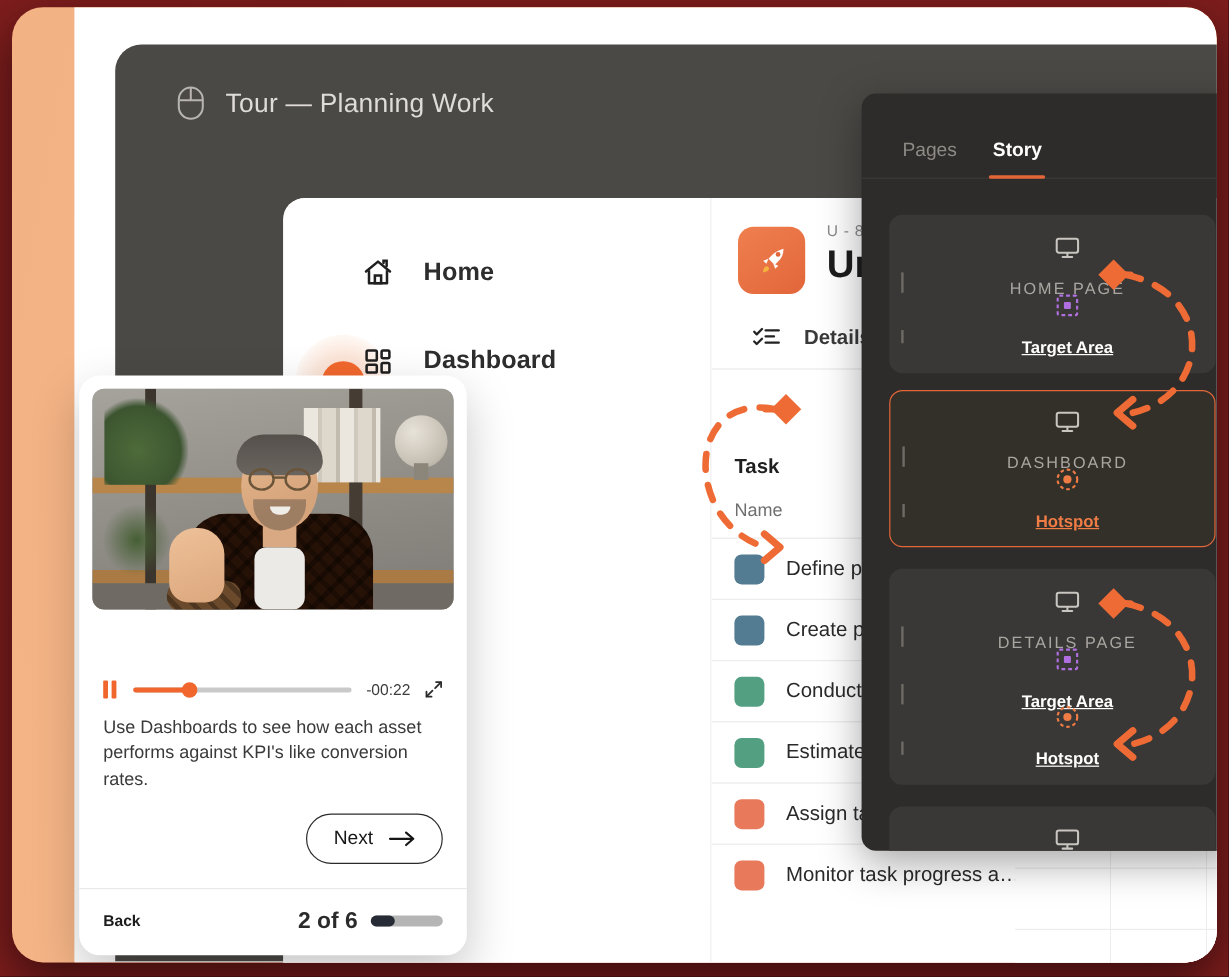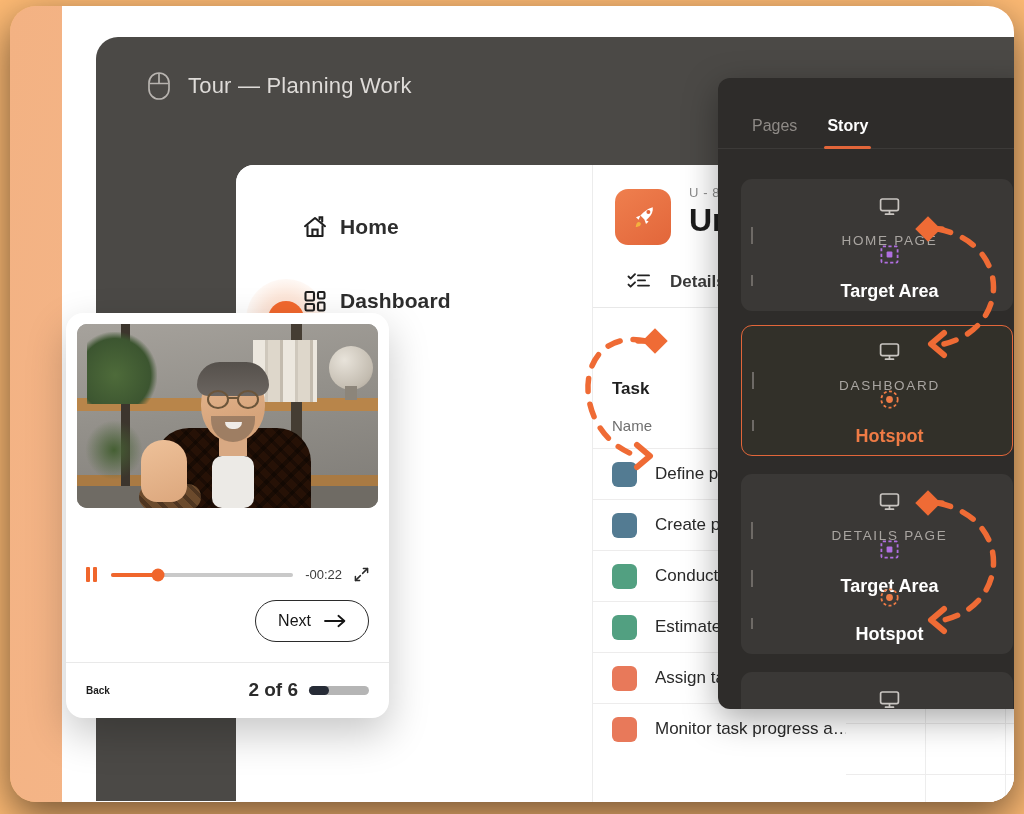--- a/index.html
+++ b/index.html
@@ -9,21 +9,21 @@
     height: 814px;
     overflow: hidden;
     font-family: "Liberation Sans", sans-serif;
     background: #000;
   }
 
   #stage {
     position: relative;
     width: 1024px;
     height: 814px;
-    background: #fdba74;
+    background: #7f1d1d;
     overflow: hidden;
   }
 
   
   #frame {
     position: absolute;
     left: 10px; top: 6px;
     width: 1004px; height: 796px;
     border-radius: 26px;
     background: linear-gradient(100deg, #f3b283 0%, #f6b88b 40%, #f8c49c 100%);
@@ -82,21 +82,21 @@
   #leftnav {
     width: 357px;
     flex: 0 0 357px;
     background: #ffffff;
     padding-top: 34px;
     position: relative;
     border-right: 1px solid #ececec;
   }
   .navitem {
     display: flex; align-items: center;
-    gap: 11px;
+    gap: 24px;
     height: 56px;
     padding-left: 65px;
     position: relative;
   }
   .navitem .nlabel {
     font-size: 21px;
     font-weight: 700;
     color: #2d2d2d;
     letter-spacing: .1px;
   }
@@ -258,21 +258,21 @@
     gap: 16px;
     padding-left: 25px;
     height: 31px;
     flex-direction: column;
   }
   .srow .slabel-head {
     font-size: 13.5px; letter-spacing: 1.7px;
     color: #a9a5a1; font-weight: 400;
   }
   .srow .slabel {
-    font-size: 18px; font-weight: 700; color: #ffffff;
+    font-size: 14px; font-weight: 700; color: #ffffff; text-decoration: underline;
   }
   .srow .slabel.accent { color: #ef7b45; }
   .sicon { width: 21px; height: 21px; flex: 0 0 21px; }
   .sconn {
     width: 21px; height: 17px; flex: 0 0 21px;
     display: flex; justify-content: center;
   }
   .sconn i {
     display: block; width: 2px; height: 100%;
     background: #6e6a66;
@@ -376,21 +376,21 @@
     padding: 11px 22px;
     background: #fff;
     font-size: 16px; color: #161616;
     cursor: pointer;
   }
   #tt-footer {
     border-top: 1px solid #e9e9e9;
     display: flex; align-items: center; justify-content: space-between;
     padding: 16px 20px 17px 20px;
   }
-  #back-button { font-size: 10px; font-weight: 700; color: #1c1c1c; cursor: pointer; background:none; border:none; font-family: inherit; }
+  #back-button { font-size: 13px; font-weight: 700; color: #1c1c1c; cursor: pointer; background:none; border:none; font-family: inherit; }
   #tt-prog-wrap { display: flex; align-items: center; gap: 11px; }
   #tt-step { font-size: 19px; font-weight: 700; color: #2b2b2b; }
   #tt-bar { width: 60px; height: 9px; border-radius: 5px; background: #b5b5b5; position: relative; }
   #tt-bar-fill { position:absolute; left:0; top:0; height:9px; width:33%; border-radius:5px; background:#262b36; }
 
   
   #connectors {
     position: absolute; left: 0; top: 0;
     width: 1024px; height: 814px;
     pointer-events: none;
@@ -676,20 +676,21 @@
         </div>
         <div id="tt-time">-00:22</div>
         <svg id="expand-icon" viewBox="0 0 15 15">
           <path d="M8.6 6.4 13.4 1.6" stroke="#2b2b2b" stroke-width="1.5" stroke-linecap="round"></path>
           <path d="M9.4 1.4h4.2v4.2" fill="none" stroke="#2b2b2b" stroke-width="1.5" stroke-linecap="round" stroke-linejoin="round"></path>
           <path d="M6.4 8.6 1.6 13.4" stroke="#2b2b2b" stroke-width="1.5" stroke-linecap="round"></path>
           <path d="M5.6 13.6H1.4V9.4" fill="none" stroke="#2b2b2b" stroke-width="1.5" stroke-linecap="round" stroke-linejoin="round"></path>
         </svg>
       </div>
 
+      <div id="tt-desc">Use Dashboards to see how each asset performs against KPI's like conversion rates.</div>
 
       <div id="tt-next-wrap">
         <button id="next-button">
           <span>Next</span>
           <svg style="width:22px;height:14px;" viewBox="0 0 22 14">
             <line x1="1" y1="7" x2="19.5" y2="7" stroke="#161616" stroke-width="1.8" stroke-linecap="round"></line>
             <path d="M14.4 1.8 20.4 7l-6 5.2" fill="none" stroke="#161616" stroke-width="1.8" stroke-linecap="round" stroke-linejoin="round"></path>
           </svg>
         </button>
       </div>

